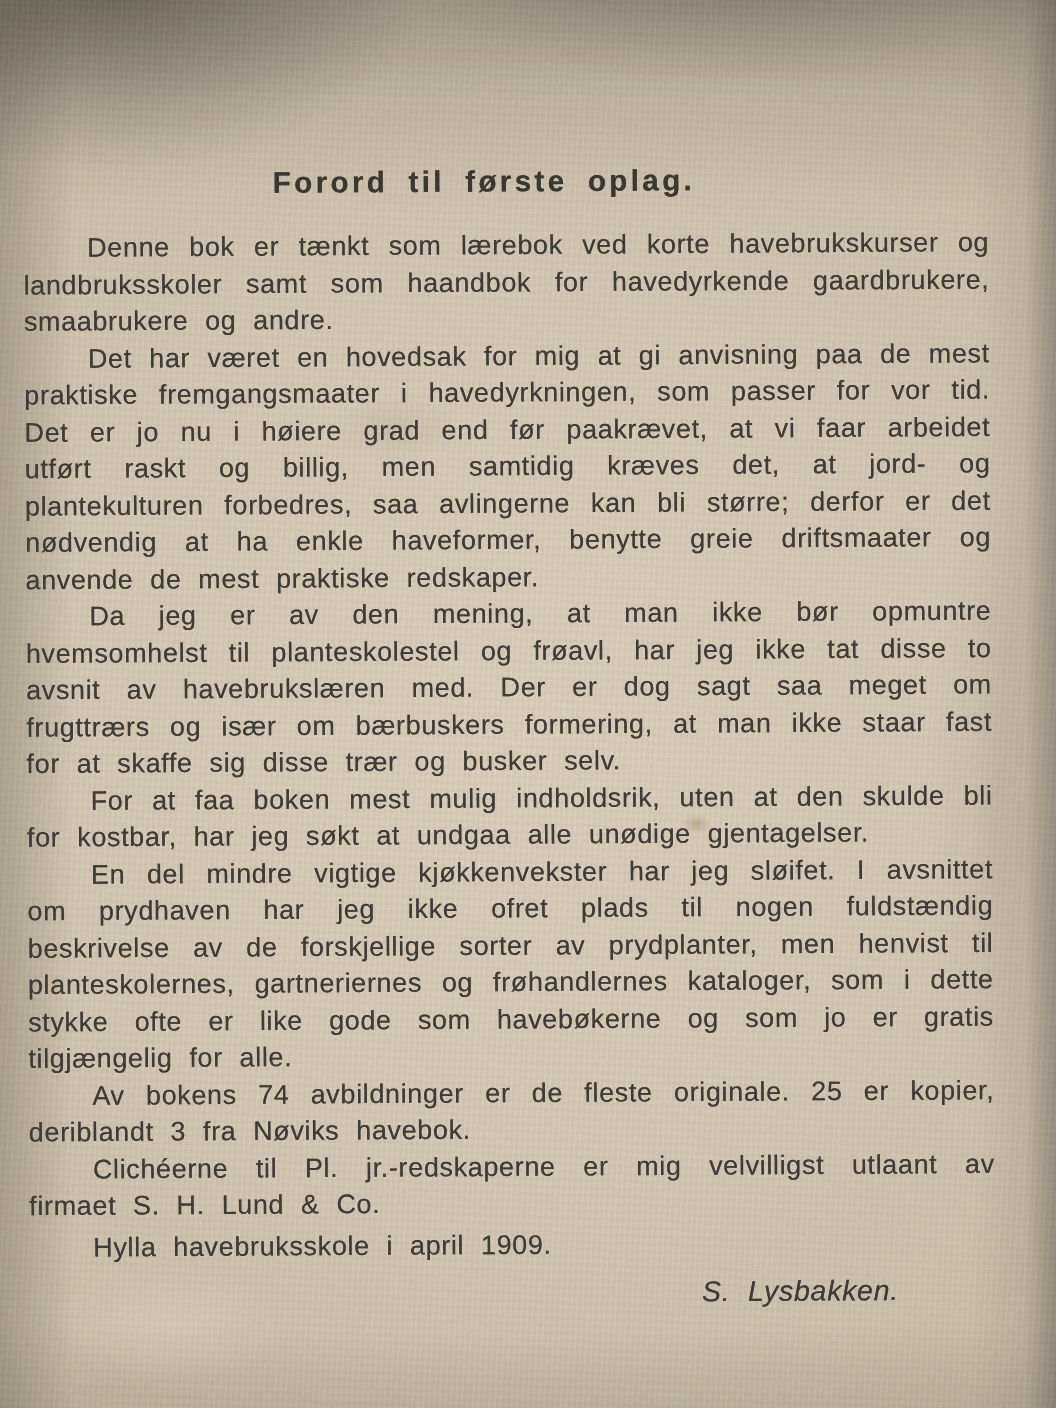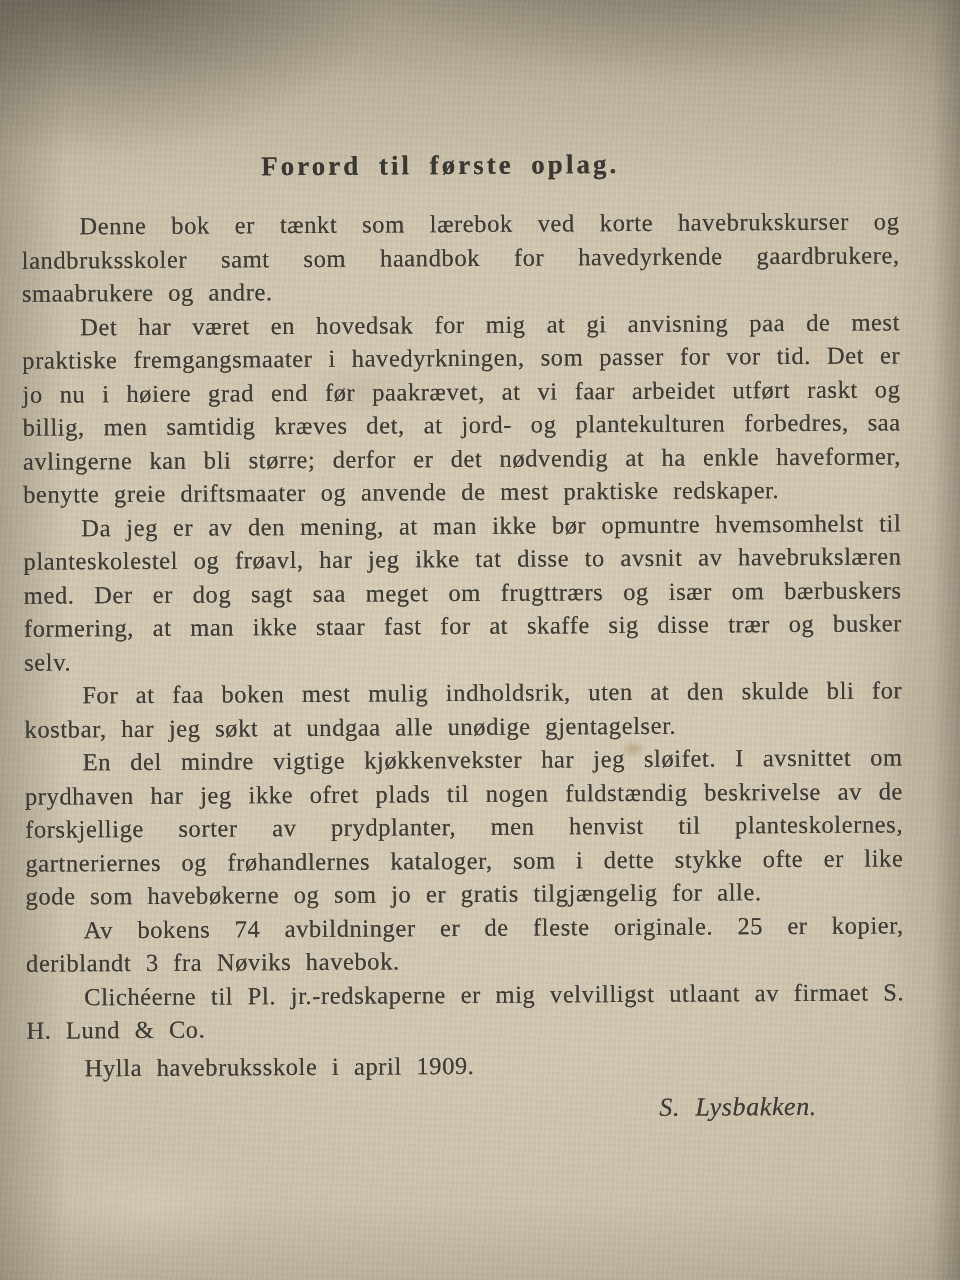--- a/index.html
+++ b/index.html
@@ -5,21 +5,21 @@
   html, body {
     margin: 0;
     padding: 0;
     background: #1a1a1a;
   }
   .photo {
     position: relative;
     width: 960px;
     height: 1280px;
     overflow: hidden;
-    font-family: Liberation Serif, serif;
+    font-family: Liberation Sans, sans-serif;
     background:
       radial-gradient(ellipse 420px 260px at 10% -2%, rgba(62,58,50,0.55), rgba(62,58,50,0) 70%),
       radial-gradient(ellipse 500px 200px at 70% -5%, rgba(80,74,62,0.40), rgba(80,74,62,0) 70%),
       linear-gradient(180deg, rgba(90,84,70,0.38) 0%, rgba(90,84,70,0.12) 7%, rgba(0,0,0,0) 15%),
       linear-gradient(90deg, rgba(86,80,66,0.30) 0%, rgba(0,0,0,0) 7%),
       linear-gradient(270deg, rgba(64,58,48,0.38) 0%, rgba(100,92,76,0.12) 3%, rgba(0,0,0,0) 8%),
       linear-gradient(0deg, rgba(120,112,94,0.18) 0%, rgba(0,0,0,0) 6%),
       radial-gradient(ellipse 900px 900px at 48% 52%, #d8cdb7 0%, #d2c7b1 45%, #c8bda6 78%, #bdb29b 100%);
   }
   

